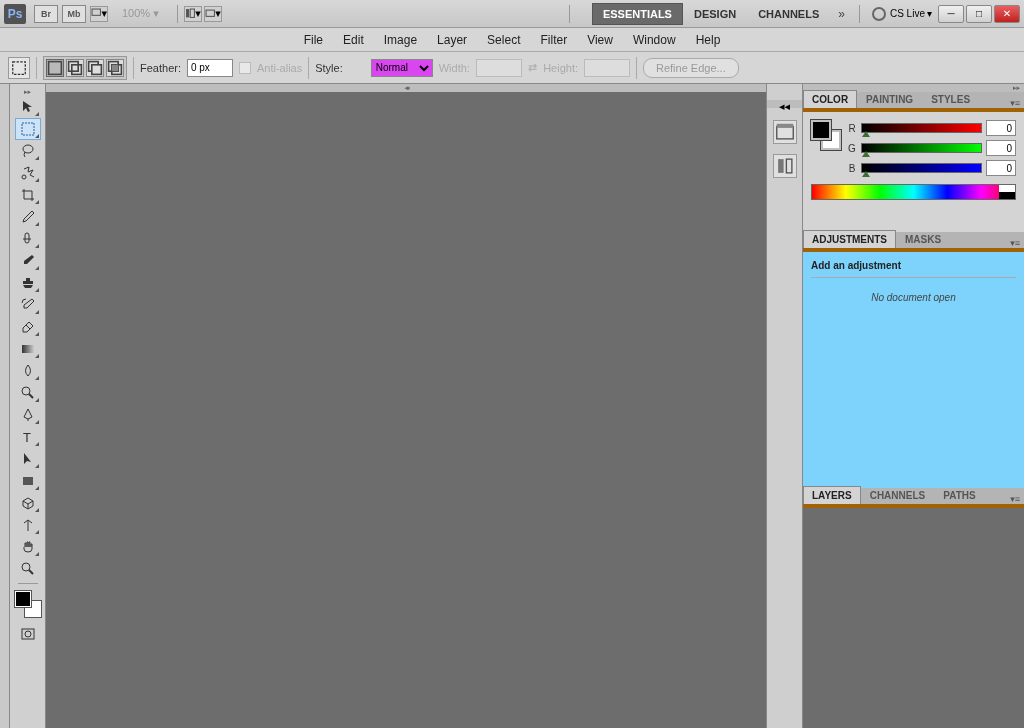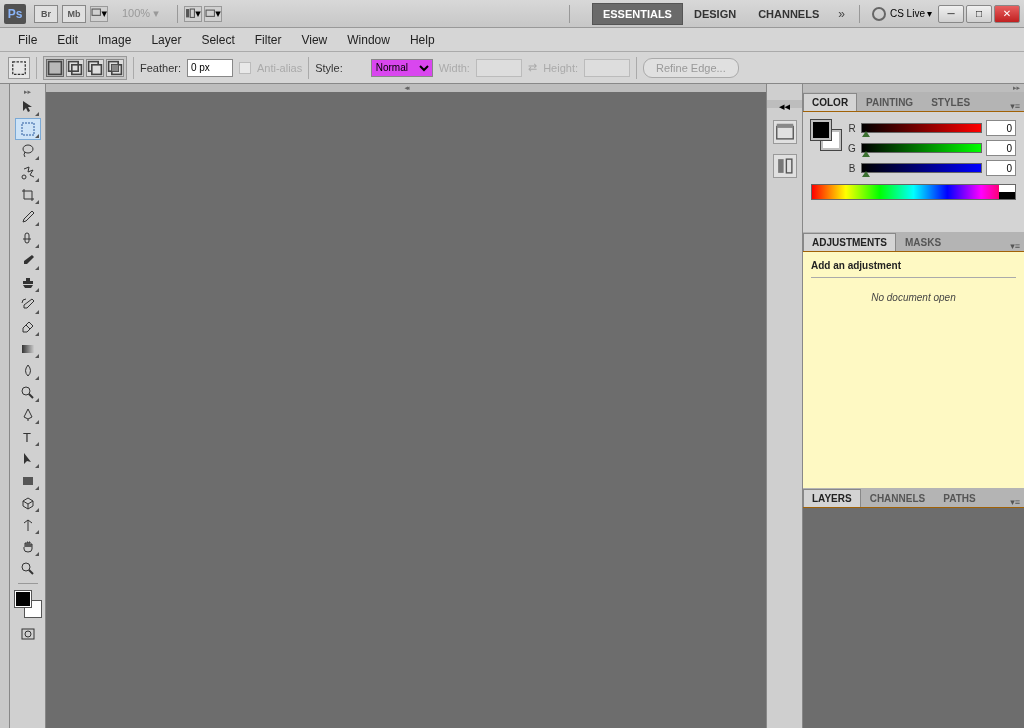--- a/index.html
+++ b/index.html
@@ -15,21 +15,21 @@
 .workspace-tab { padding: 4px 10px; font-size: 11px; font-weight: bold; color: #333; cursor: pointer; border: 1px solid transparent; }
 .workspace-tab.active { background: #6a6a6a; color: #fff; border: 1px solid #555; margin-left: 16px; }
 .dbl-arrow { font-size: 12px; color: #444; margin: 0 8px; cursor:pointer; }
 .cslive { display: flex; align-items: center; font-size: 10px; margin: 6px 6px; }
 .circle-icon { width: 14px; height: 14px; border: 2px solid #666; border-radius: 50%; margin-right: 4px; }
 .win-btns { display: flex; gap: 2px; }
 .win-btn { width: 26px; height: 18px; border: 1px solid #888; background: linear-gradient(#f0f0f0,#d0d0d0); display:flex;align-items:center;justify-content:center; font-size:10px; border-radius:2px;}
 .win-btn.close { background: linear-gradient(#e86060,#c02020); color: #fff; }
 
 
-.menu-bar { height: 24px; background: #d6d6d6; display: flex; align-items: center; padding: 0 8px; border-bottom: 1px solid #aaa; }
+.menu-bar { height: 24px; background: #d6d6d6; display: flex; align-items: center; padding: 0 8px; border-bottom: 1px solid #aaa; justify-content: center; }
 .menu-item { padding: 2px 10px; font-size: 12px; color: #222; cursor: pointer; }
 
 
 .options-bar { height: 32px; background: #d6d6d6; display: flex; align-items: center; padding: 0 8px; border-bottom: 1px solid #888; gap: 6px; }
 .opt-icon { width: 22px; height: 22px; border: 1px solid #999; background: #e6e6e6; display:flex;align-items:center;justify-content:center;}
 .opt-group { display:flex; gap:2px; padding: 2px; background:#c8c8c8; border:1px solid #999;}
 .opt-group .mini { width:18px; height:18px; border:1px solid #888; background:#ddd; display:flex;align-items:center;justify-content:center;}
 .opt-group .mini.active { background:#b8b8b8; border-color:#666; }
 .opt-label { font-size: 11px; color: #333; }
 .opt-label.disabled { color: #aaa; }
@@ -56,21 +56,21 @@
 .canvas-top-handle { position:absolute; top:0; left:0; right:0; height:8px; background:#bdbdbd; display:flex; justify-content:center; align-items:center;}
 .canvas-top-handle::after { content:"◂◂"; font-size:7px; color:#666; letter-spacing:-2px;}
 
 .mid-panel-strip { width: 36px; background: #cfcfcf; border-left:1px solid #888; display:flex; flex-direction:column; align-items:center; padding-top:16px; gap:10px;}
 .mid-icon { width:24px; height:24px; border:1px solid #999; background:#e0e0e0; display:flex; align-items:center; justify-content:center;}
 .mid-strip-handle { width:100%; height:8px; background:#bdbdbd; display:flex; justify-content:center; margin-bottom:2px;}
 
 .panels { width: 222px; background: #c8c8c8; border-left: 1px solid #888; display:flex; flex-direction:column;}
 .panel-top-handle { height:8px; background:#bdbdbd; display:flex; justify-content:flex-end; padding-right:4px; align-items:center; font-size:7px; color:#666;}
 
-.panel-tabs { height: 20px; background: #b4b4b4; display: flex; align-items: flex-end; border-bottom:1px solid #a16207;}
+.panel-tabs { height: 20px; background: #b4b4b4; display: flex; align-items: flex-end; border-bottom:4px solid #a16207;}
 .ptab { padding: 3px 8px; font-size: 10px; font-weight: bold; color: #555; border:1px solid transparent; cursor:pointer; border-bottom:none;}
 .ptab.active { background: #d4d4d4; color: #222; border-color:#888;}
 .ptab-menu { margin-left:auto; margin-right:4px; font-size:9px; color:#555; cursor:pointer;}
 
 .color-panel { background: #d4d4d4; padding: 8px; height: 120px; display:flex; flex-direction:column;}
 .color-row { display:flex; align-items:flex-start; gap:6px;}
 .mini-swatches { width:30px; height:30px; position:relative; flex-shrink:0;}
 .ms-fore { position:absolute; left:0; top:0; width:20px; height:20px; background:#000; border:2px solid #c0c0c0; outline:1px solid #444; z-index:2;}
 .ms-back { position:absolute; right:0; bottom:0; width:20px; height:20px; background:#fff; border:2px solid #c0c0c0; outline:1px solid #444;}
 .sliders { flex:1; display:flex; flex-direction:column; gap:4px;}
@@ -78,21 +78,21 @@
 .slider-lbl { width:10px; font-size:10px; text-align:center; color:#333;}
 .slider-track { flex:1; height:10px; position:relative; border:1px solid #666;}
 .slider-track.r { background: linear-gradient(to right, #000, #f00);}
 .slider-track.g { background: linear-gradient(to right, #000, #0f0);}
 .slider-track.b { background: linear-gradient(to right, #000, #00f);}
 .slider-thumb { position:absolute; left:0; bottom:-5px; width:0; height:0; border-left:4px solid transparent; border-right:4px solid transparent; border-bottom:6px solid #3a7030;}
 .slider-val { width:30px; height:16px; border:1px solid #888; background:#fff; font-size:10px; text-align:right; padding:0 3px;}
 .spectrum { height:16px; margin-top:8px; background: linear-gradient(to right, #f00,#ff0,#0f0,#0ff,#00f,#f0f,#f00); position:relative; border:1px solid #666;}
 .spectrum::after { content:""; position:absolute; right:0; top:0; bottom:0; width:16px; background:linear-gradient(#fff 50%, #000 50%);}
 
-.adjust-panel { background: #fef9c3; padding: 8px; flex:1; min-height:200px;}
+.adjust-panel { background: #7dd3fc; padding: 8px; flex:1; min-height:200px;}
 .adjust-title { font-size: 10px; font-weight: bold; color: #222; margin-bottom:6px;}
 .adjust-hr { border:none; border-top:1px solid #aaa; margin-bottom:10px;}
 .no-doc { text-align: center; font-style: italic; font-size: 10px; color: #444; margin-top: 14px;}
 
 .layers-panel { background: #6d6d6d; flex:1;}
 </style>
 </head>
 <body>
 
 <div class="app-bar">

